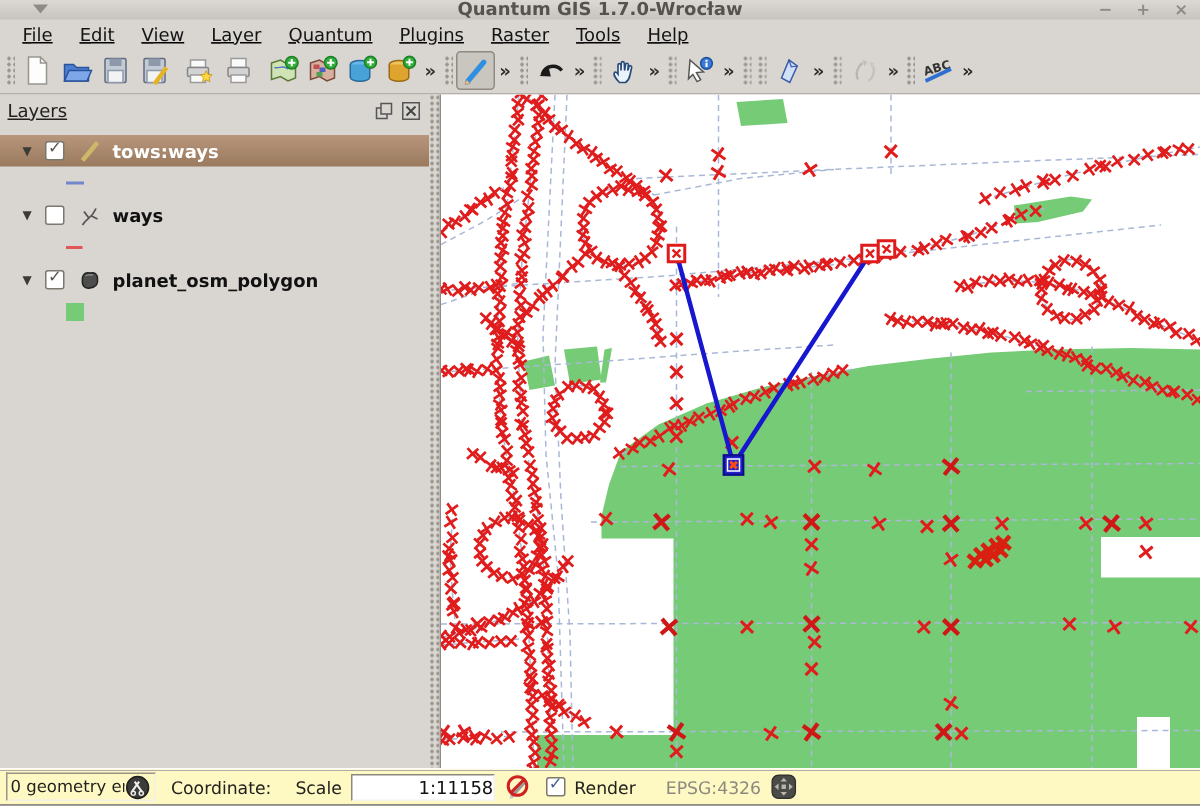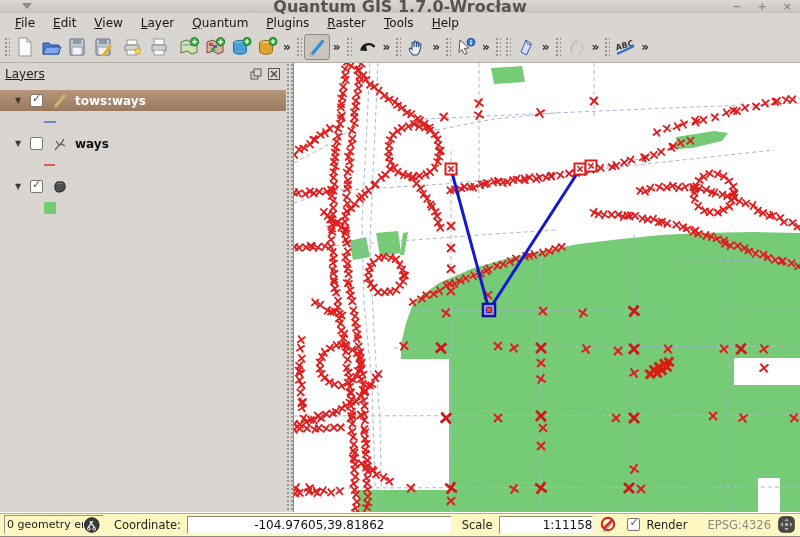--- a/index.html
+++ b/index.html
@@ -3,27 +3,27 @@
 <meta charset="utf-8">
 <style>
   html,body{margin:0;padding:0;background:#777;}
   *{box-sizing:border-box;}
   .window{width:800px;height:537px;position:relative;background:#d9d6d1;
     font-family:"DejaVu Sans","Liberation Sans",sans-serif;overflow:hidden;
     display:flex;flex-direction:column;border-bottom:1px solid #8f8b84;}
   
   .titlebar{height:13px;flex:0 0 13px;background:linear-gradient(#dcd9d4,#c7c3be);position:relative;}
   .title-text{position:absolute;left:0;right:0;top:0;line-height:13px;text-align:center;
-    font-size:16px;font-weight:bold;color:#56534f;}
+    font-size:12px;font-weight:bold;color:#56534f;}
   .win-shade{position:absolute;left:22px;top:3px;width:0;height:0;
     border-left:5px solid transparent;border-right:5px solid transparent;border-top:6px solid #8e8b85;}
   .win-controls{position:absolute;right:8px;top:0;display:flex;gap:16px;}
   .win-controls span{font-size:11px;line-height:13px;color:#8e8b85;font-weight:bold;}
   
-  .menubar{height:19px;flex:0 0 19px;display:flex;align-items:center;padding-left:6px;}
+  .menubar{height:19px;flex:0 0 19px;display:flex;align-items:center;padding-left:6px;text-decoration:underline;}
   .menu-item{display:inline-block;font-size:12px;color:#141414;padding:1px 9px;}
   .menu-item::first-letter{text-decoration:underline;}
   
   .toolbar{height:31px;flex:0 0 31px;display:flex;align-items:center;padding:0 2px;
     border-bottom:1px solid #b5b1aa;}
   .tb-handle{width:6px;height:20px;margin:0 2px;
     background-image:radial-gradient(circle,#99958e 1px,transparent 1.3px);background-size:4px 4px;}
   .tb-btn{width:26px;height:26px;display:flex;align-items:center;justify-content:center;flex:0 0 26px;}
   .tb-btn svg{display:block;}
   .tb-btn.pressed{background:#c9c5bf;border:1px solid #8f8b84;border-radius:3px;}
@@ -291,20 +291,21 @@
           <span class="tree-arrow">▼</span>
           <span class="checkbox">
               <span>✓</span>
             </span>
           <span class="layer-icon">
             <svg width="16" height="16" viewBox="0 0 16 16">
                 <path d="M3 6Q4 2 8 3q5-1 5 4 1 5-5 6Q2 14 3 6z" fill="#4d4d4d" stroke="#222"></path>
                 <path d="M5 5q2-1.5 5-.5" stroke="#8a8a8a" fill="none"></path>
               </svg>
           </span>
+          <span class="layer-label">planet_osm_polygon</span>
         </div>
         <div class="sub-row">
           <span class="swatch-green"></span>
         </div>
       </div>
     </div>
     <div class="splitter"></div>
     <div class="map">
       <svg width="506" height="450" viewBox="0 0 506 450">
           <rect x="0" y="0" width="506" height="450" fill="#ffffff"></rect>
@@ -969,23 +970,20 @@
     <div class="sb-left">
       <span class="txt">0 geometry er</span>
       <svg width="18" height="18" viewBox="0 0 18 18">
           <circle cx="9" cy="9" r="7.5" fill="#3b3b39" stroke="#1e1e1c"></circle>
           <path d="M5 12l5-7M12 12L7 5" stroke="#f0efec" stroke-width="1.4"></path>
           <circle cx="6" cy="13" r="1.4" fill="none" stroke="#f0efec"></circle>
           <circle cx="11.5" cy="13" r="1.4" fill="none" stroke="#f0efec"></circle>
         </svg>
     </div>
     <span class="sb-label">Coordinate:</span>
-    <div class="field coord-field">
-      <span>-104.97605,39.81862</span>
-    </div>
     <span class="sb-label">Scale</span>
     <div class="field scale-field">
       <span>1:11158</span>
     </div>
     <span class="sb-btn">
       <svg width="20" height="20" viewBox="0 0 20 20">
           <path d="M5 16L14 6" stroke="#9a9a9a" stroke-width="2.4"></path>
           <path d="M3.6 17.6l2.8-.7-2-2z" fill="#c9c9c9"></path>
           <circle cx="9" cy="9" r="6.2" fill="none" stroke="#d02020" stroke-width="2"></circle>
           <path d="M4.7 13.3L13.3 4.7" stroke="#d02020" stroke-width="2"></path>

